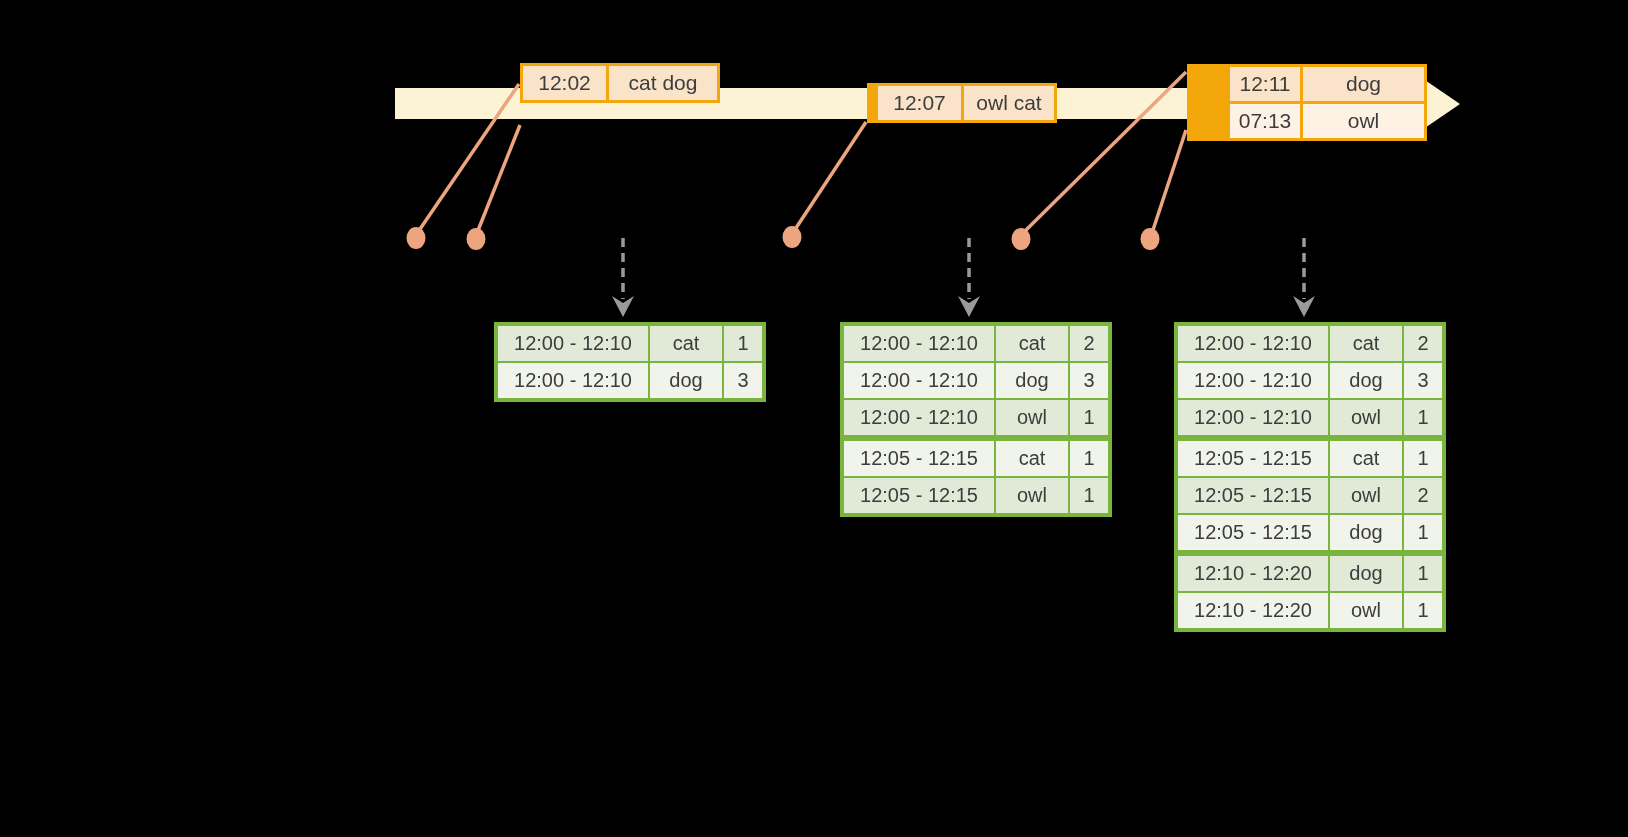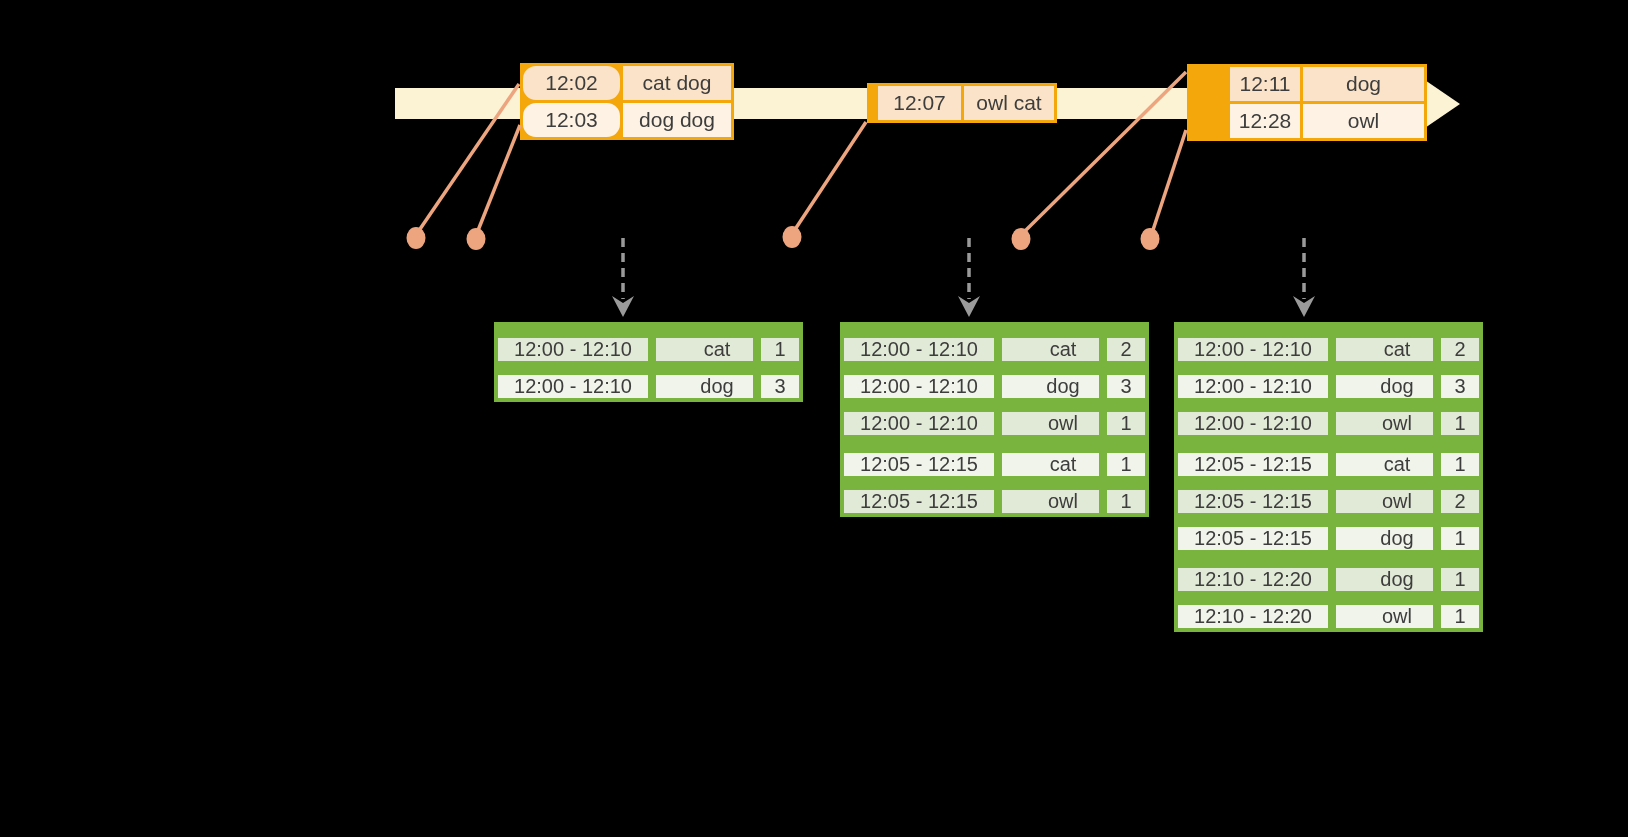--- a/index.html
+++ b/index.html
@@ -19,33 +19,33 @@
   }
 
   
   .etable { background:#f3a70b; border:3px solid #f3a70b; }
   .erow { display:flex; gap:3px; margin-top:3px; height:34px; }
   .erow:first-child { margin-top:0; }
   .ecell { display:flex; align-items:center; justify-content:center; font-size:21px; }
   .erow.peach .ecell { background:#fae3c8; }
   .erow.cream .ecell { background:#fdf2e3; }
   #etable1 { left:520px; top:63px; }
-  #etable1 .time  { width:97px;border-radius:13px; }  #etable1 .words { width:108px; }
+  #etable1 .time  { width:83px; }  #etable1 .words { width:108px; }
   #etable2 { left:867px; top:83px;padding-left:8px; }
   #etable2 .time  { width:83px; }  #etable2 .words { width:90px; }
   #etable3 { left:1187px; top:64px; }
   #etable3 .time  { width:70px;margin-left:40px; }  #etable3 .words { width:121px; }
 
   
   .rtable { background:#78b43e; border:4px solid #78b43e; }
-  .rrow { display:flex; gap:8px; margin-top:2px; height:35px;align-items:flex-end; }
+  .rrow { display:flex; gap:2px; margin-top:2px; height:35px; }
   .rrow:first-child { margin-top:0; }
   .rrow.group-start { margin-top:6px; }
   .rcell { display:flex; align-items:center; justify-content:center; font-size:20px; }
-  .rcell.win { width:150px; } .rcell.word { width:72px;padding-left:25px; } .rcell.cnt { width:38px; }
+  .rcell.win { width:150px; } .rcell.word { width:72px; } .rcell.cnt { width:38px; }
   .rrow.dark .rcell { background:#e1ead6; }
   .rrow.light .rcell { background:#f0f4ea; }
   #rtable1 { left:494px; top:322px; }
   #rtable2 { left:840px; top:322px; }
   #rtable3 { left:1174px; top:322px; }
 
   svg.overlay { position:absolute; left:0; top:0; pointer-events:none; }
   .connector { stroke:#eda57f; stroke-width:3.5; fill:none; }
   .dot { fill:#eda57f; }
   .trigger-dash { stroke:#9a9a9a; stroke-width:3.5; stroke-dasharray:9 6; fill:none; }
@@ -55,40 +55,36 @@
 <body>
 
 <div class="abs timeline-band"></div>
 <div class="abs timeline-head"></div>
 
 <div class="abs etable" id="etable1">
   <div class="erow peach">
     <div class="ecell time">12:02</div>
     <div class="ecell words">cat dog</div>
   </div>
-  <div class="erow cream">
-    <div class="ecell time">12:03</div>
-    <div class="ecell words">dog dog</div>
-  </div>
 </div>
 
 <div class="abs etable" id="etable2">
   <div class="erow peach">
     <div class="ecell time">12:07</div>
     <div class="ecell words">owl cat</div>
   </div>
 </div>
 
 <div class="abs etable" id="etable3">
   <div class="erow peach">
     <div class="ecell time">12:11</div>
     <div class="ecell words">dog</div>
   </div>
   <div class="erow cream">
-    <div class="ecell time">12:28</div>
+    <div class="ecell time">07:13</div>
     <div class="ecell words">owl</div>
   </div>
 </div>
 
 <div class="abs rtable" id="rtable1">
   <div class="rrow dark">
     <div class="rcell win">12:00 - 12:10</div>
     <div class="rcell word">cat</div>
     <div class="rcell cnt">1</div>
   </div>

